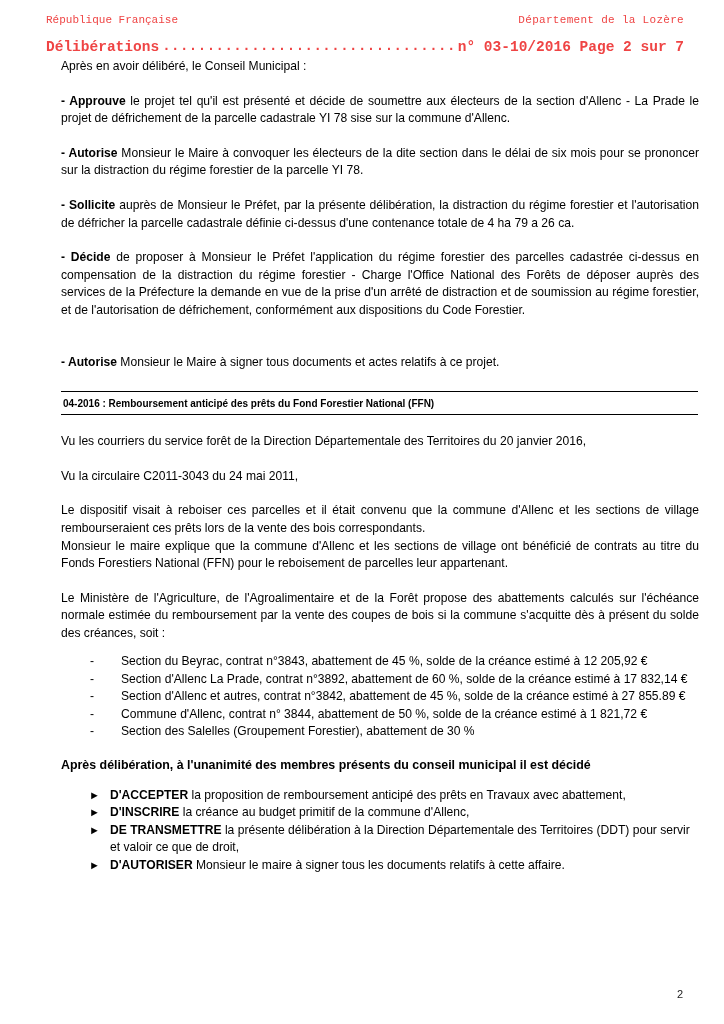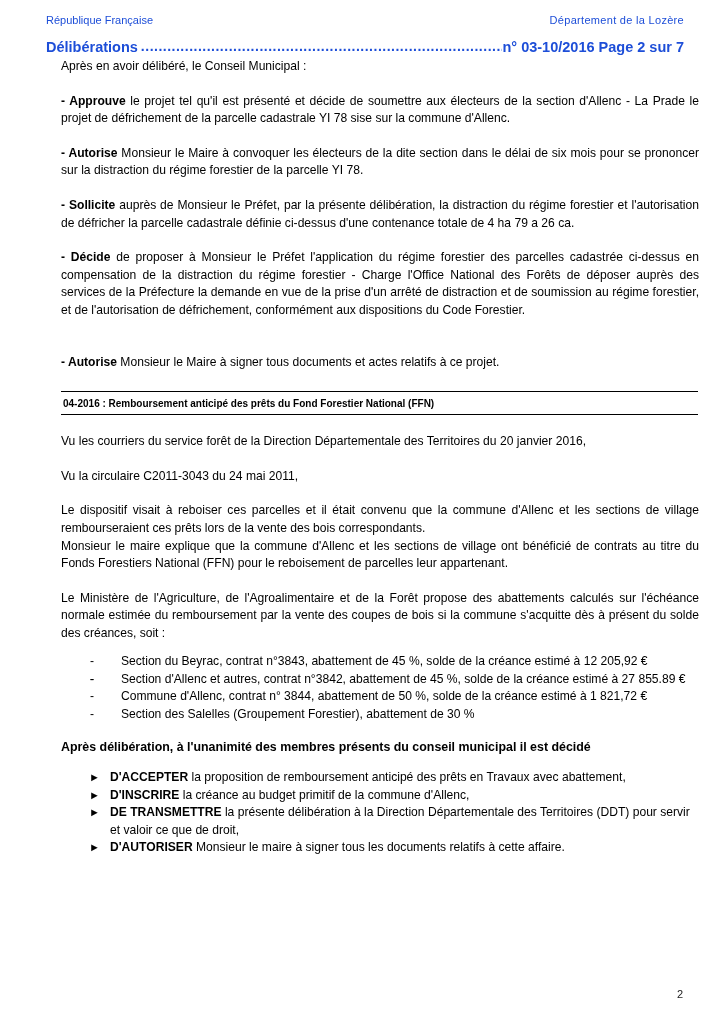--- a/index.html
+++ b/index.html
@@ -16,22 +16,22 @@
     font-family: "Liberation Sans", sans-serif;
     color: #000000;
   }
 
   
   .header {
     position: absolute;
     left: 46px;
     top: 14px;
     width: 638px;
-    font-family: Liberation Sans, sans-serif;
-    color: #1d4ed8;
+    font-family: Liberation Mono, monospace;
+    color: #ef4444;
   }
   .header-row-1 {
     display: flex;
     justify-content: space-between;
     align-items: baseline;
     font-size: 11px;
     line-height: 13px;
   }
   .header-left-small {
     font-weight: 400;
@@ -220,21 +220,21 @@
     <p class="para justify">Monsieur le maire explique que la commune d'Allenc et les sections de village ont bénéficié de contrats au titre du Fonds Forestiers National (FFN) pour le reboisement de parcelles leur appartenant.</p>
 
     <div class="spacer-full"></div>
 
     <p class="para justify">Le Ministère de l'Agriculture, de l'Agroalimentaire et de la Forêt propose des abattements calculés sur l'échéance normale estimée du remboursement par la vente des coupes de bois si la commune s'acquitte dès à présent du solde des créances, soit :</p>
 
     <div style="height:11px"></div>
 
     <ul class="dash-list">
       <li><span class="dash">-</span><span>Section du Beyrac, contrat n°3843, abattement de 45 %, solde de la créance estimé à 12 205,92 €</span></li>
-      <li><span class="dash">-</span></li>
+      <li><span class="dash">-</span><span>Section d'Allenc La Prade, contrat n°3892, abattement de 60 %, solde de la créance estimé à 17 832,14 €</span></li>
       <li><span class="dash">-</span><span>Section d'Allenc et autres, contrat n°3842, abattement de 45 %, solde de la créance estimé à 27 855.89 €</span></li>
       <li><span class="dash">-</span><span>Commune d'Allenc, contrat n° 3844, abattement de 50 %, solde de la créance estimé à 1 821,72 €</span></li>
       <li><span class="dash">-</span><span>Section des Salelles (Groupement Forestier), abattement de 30 %</span></li>
     </ul>
 
     <div style="height:16px"></div>
 
     <p class="para strong-head">Après délibération, à l'unanimité des membres présents du conseil municipal il est décidé</p>
 
     <div style="height:13px"></div>

